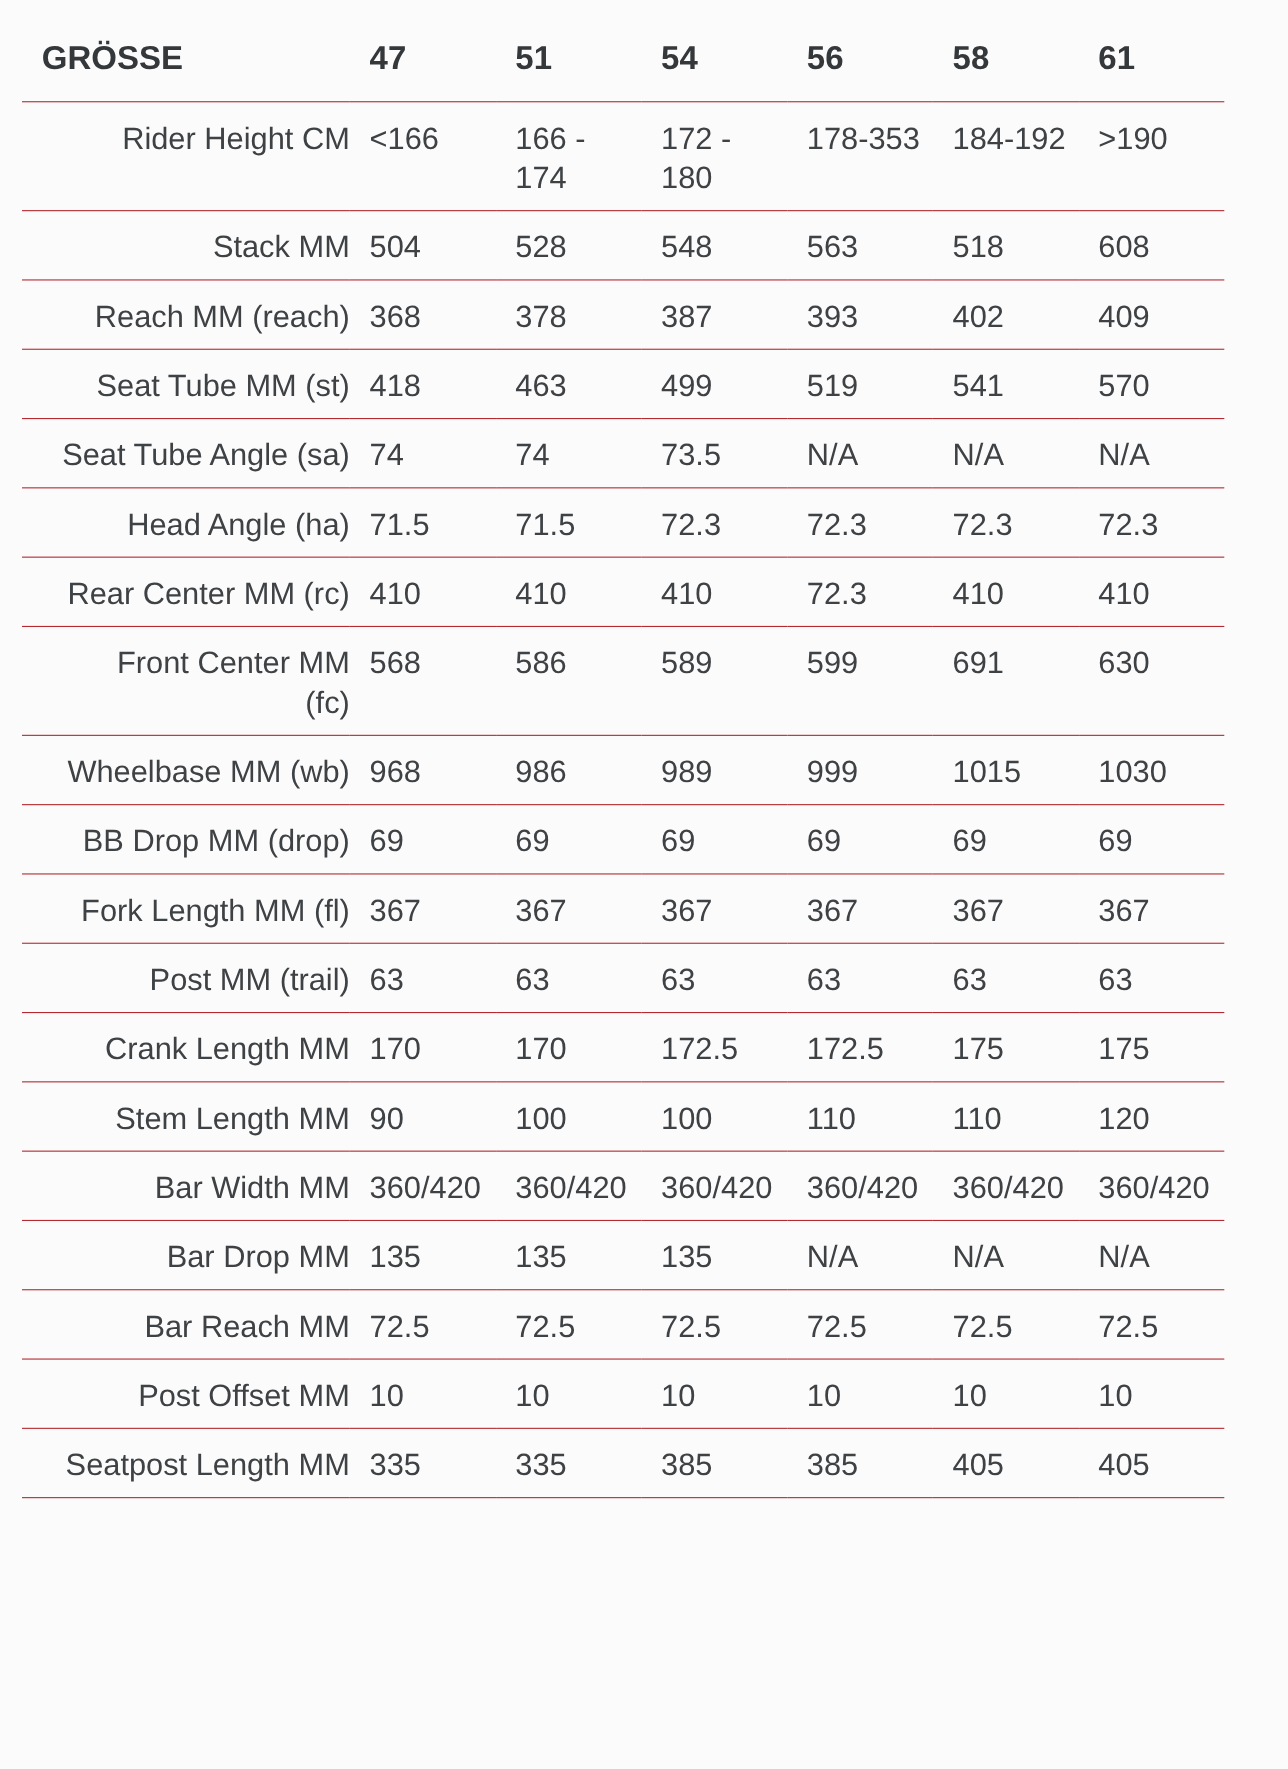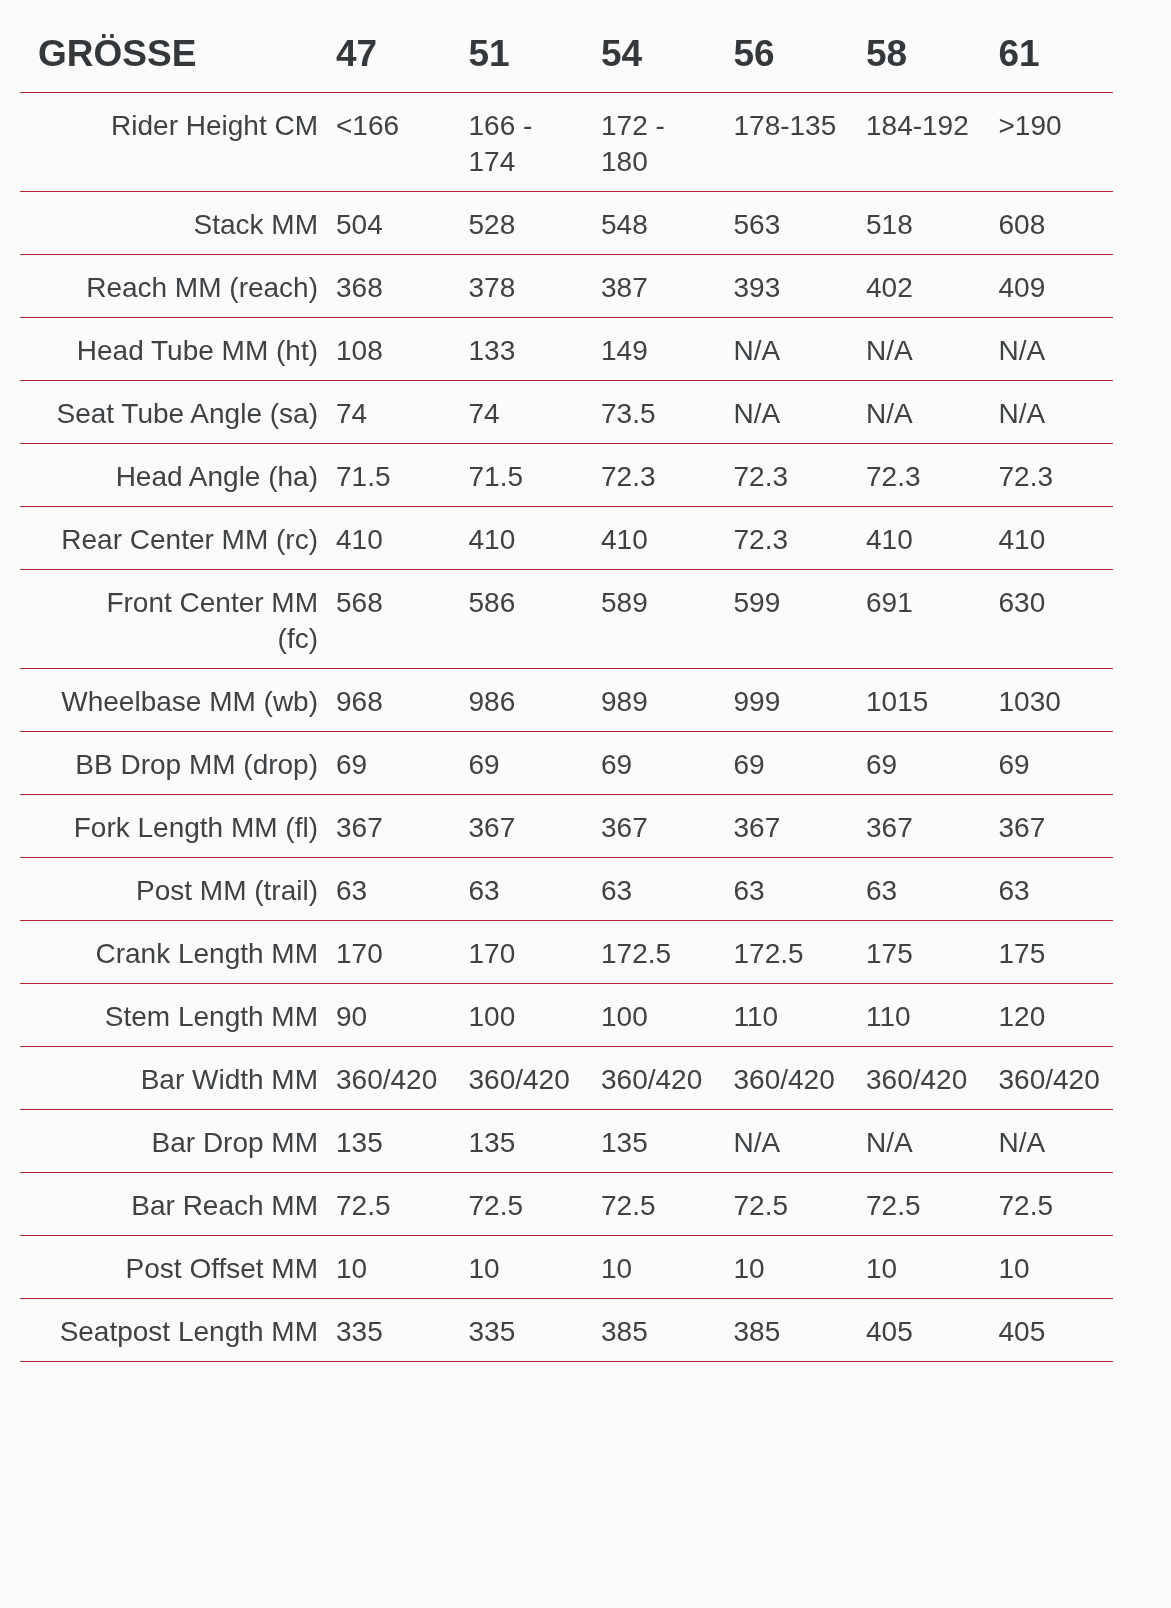--- a/index.html
+++ b/index.html
@@ -34,21 +34,21 @@
     vertical-align: top;
     font-size: 28px;
     line-height: 36px;
     padding: 15px 0 11px 18px;
     border-bottom: 1px solid var(--divider);
     overflow: hidden;
   }
   thead th {
     font-weight: 700;
     color: var(--header-text);
-    font-size: 37px;
+    font-size: 30px;
     padding: 16px 0 20px 18px;
   }
   td.label {
     white-space: pre-line;
     text-align: right;
   }
 </style>
 </head>
 <body>
 
@@ -73,21 +73,21 @@
           <th>58</th>
           <th>61</th>
         </tr>
     </thead>
     <tbody>
         <tr>
           <td class="label">Rider Height CM</td>
           <td>&lt;166</td>
           <td>166 - 174</td>
           <td>172 - 180</td>
-          <td>178-135</td>
+          <td>178-353</td>
           <td>184-192</td>
           <td>&gt;190</td>
         </tr>
         <tr>
           <td class="label">Stack MM</td>
           <td>504</td>
           <td>528</td>
           <td>548</td>
           <td>563</td>
           <td>518</td>
@@ -96,27 +96,27 @@
         <tr>
           <td class="label">Reach MM (reach)</td>
           <td>368</td>
           <td>378</td>
           <td>387</td>
           <td>393</td>
           <td>402</td>
           <td>409</td>
         </tr>
         <tr>
-          <td class="label">Head Tube MM (ht)</td>
-          <td>108</td>
-          <td>133</td>
-          <td>149</td>
-          <td>N/A</td>
-          <td>N/A</td>
-          <td>N/A</td>
+          <td class="label">Seat Tube MM (st)</td>
+          <td>418</td>
+          <td>463</td>
+          <td>499</td>
+          <td>519</td>
+          <td>541</td>
+          <td>570</td>
         </tr>
         <tr>
           <td class="label">Seat Tube Angle (sa)</td>
           <td>74</td>
           <td>74</td>
           <td>73.5</td>
           <td>N/A</td>
           <td>N/A</td>
           <td>N/A</td>
         </tr>

